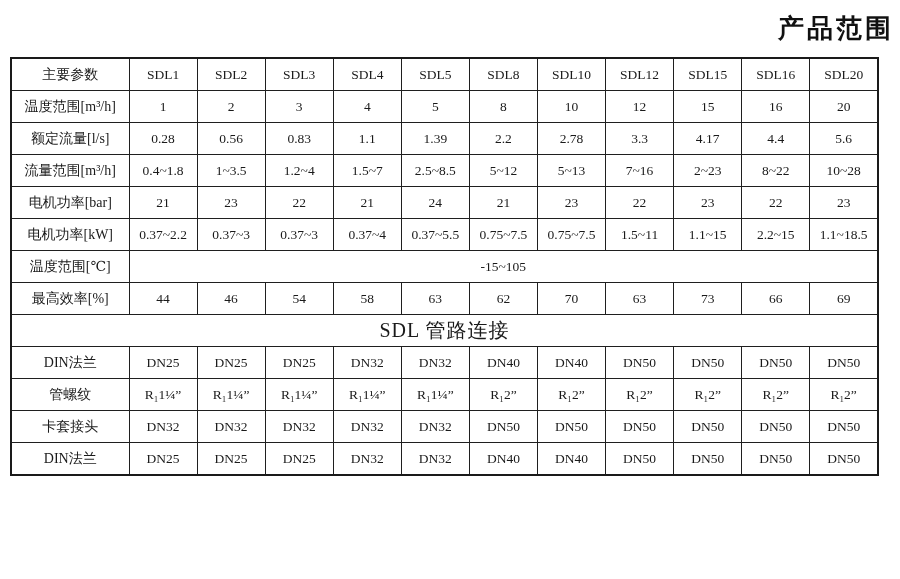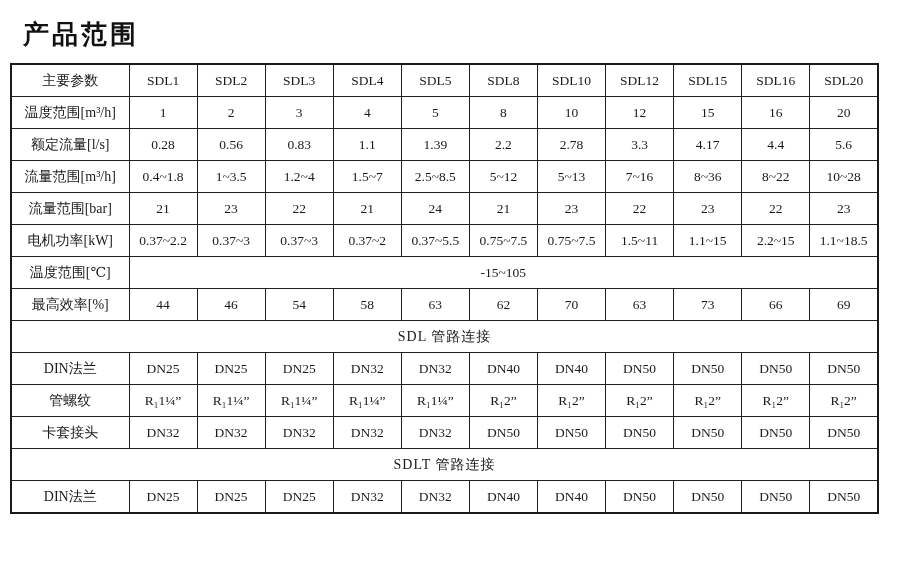--- a/index.html
+++ b/index.html
@@ -12,28 +12,29 @@
   }
   .page {
     position: relative;
     width: 900px;
     height: 579px;
     background: #ffffff;
     color: #1a1a1a;
     font-family: "Liberation Serif", "DejaVu Serif", serif;
   }
   .title {
-    margin: 12px;
+    margin: 6px;
     padding: 7px 0 0 11px;
     font-family: "Liberation Sans", "DejaVu Sans", sans-serif;
     font-weight: bold;
     font-size: 26px;
     line-height: 30px;
     color: #111111;
     letter-spacing: 3px;
+    text-align: right;
   }
   table.spec-table {
     border-collapse: collapse;
     table-layout: fixed;
     width: 869px;
     margin: 14px 0 0 10px;
     border: 2px solid #1a1a1a;
     padding-left: 40px;
   }
   .spec-table th,
@@ -45,21 +46,21 @@
     font-size: 13.5px;
     color: #1a1a1a;
     height: 31px;
     padding: 0 1px;
     white-space: nowrap;
     overflow: hidden;
     font-family: "Liberation Serif", "DejaVu Serif", serif;
   }
   .spec-table col.param-col { width: 118px; }
   .spec-table .label-cell { font-size: 14px; }
-  .spec-table .section-cell { font-size: 14px; letter-spacing: 1px; }
+  .spec-table .section-cell { font-size: 20px; letter-spacing: 1px; }
 </style>
 </head>
 <body>
 
 <div class="page">
   <h1 class="title">产品范围</h1>
   <table class="spec-table">
     <colgroup>
         <col class="param-col">
         <col>
@@ -122,44 +123,44 @@
         <tr>
           <td class="label-cell">流量范围[m³/h]</td>
           <td>0.4~1.8</td>
           <td>1~3.5</td>
           <td>1.2~4</td>
           <td>1.5~7</td>
           <td>2.5~8.5</td>
           <td>5~12</td>
           <td>5~13</td>
           <td>7~16</td>
-          <td>8~36</td>
+          <td>2~23</td>
           <td>8~22</td>
           <td>10~28</td>
         </tr>
         <tr>
-          <td class="label-cell">流量范围[bar]</td>
+          <td class="label-cell">电机功率[bar]</td>
           <td>21</td>
           <td>23</td>
           <td>22</td>
           <td>21</td>
           <td>24</td>
           <td>21</td>
           <td>23</td>
           <td>22</td>
           <td>23</td>
           <td>22</td>
           <td>23</td>
         </tr>
         <tr>
           <td class="label-cell">电机功率[kW]</td>
           <td>0.37~2.2</td>
           <td>0.37~3</td>
           <td>0.37~3</td>
-          <td>0.37~2</td>
+          <td>0.37~4</td>
           <td>0.37~5.5</td>
           <td>0.75~7.5</td>
           <td>0.75~7.5</td>
           <td>1.5~11</td>
           <td>1.1~15</td>
           <td>2.2~15</td>
           <td>1.1~18.5</td>
         </tr>
         <tr>
           <td class="label-cell">温度范围[℃]</td>
@@ -218,23 +219,20 @@
           <td>DN32</td>
           <td>DN32</td>
           <td>DN50</td>
           <td>DN50</td>
           <td>DN50</td>
           <td>DN50</td>
           <td>DN50</td>
           <td>DN50</td>
         </tr>
         <tr>
-          <td colspan="12" class="section-cell">SDLT 管路连接</td>
-        </tr>
-        <tr>
           <td class="label-cell">DIN法兰</td>
           <td>DN25</td>
           <td>DN25</td>
           <td>DN25</td>
           <td>DN32</td>
           <td>DN32</td>
           <td>DN40</td>
           <td>DN40</td>
           <td>DN50</td>
           <td>DN50</td>

